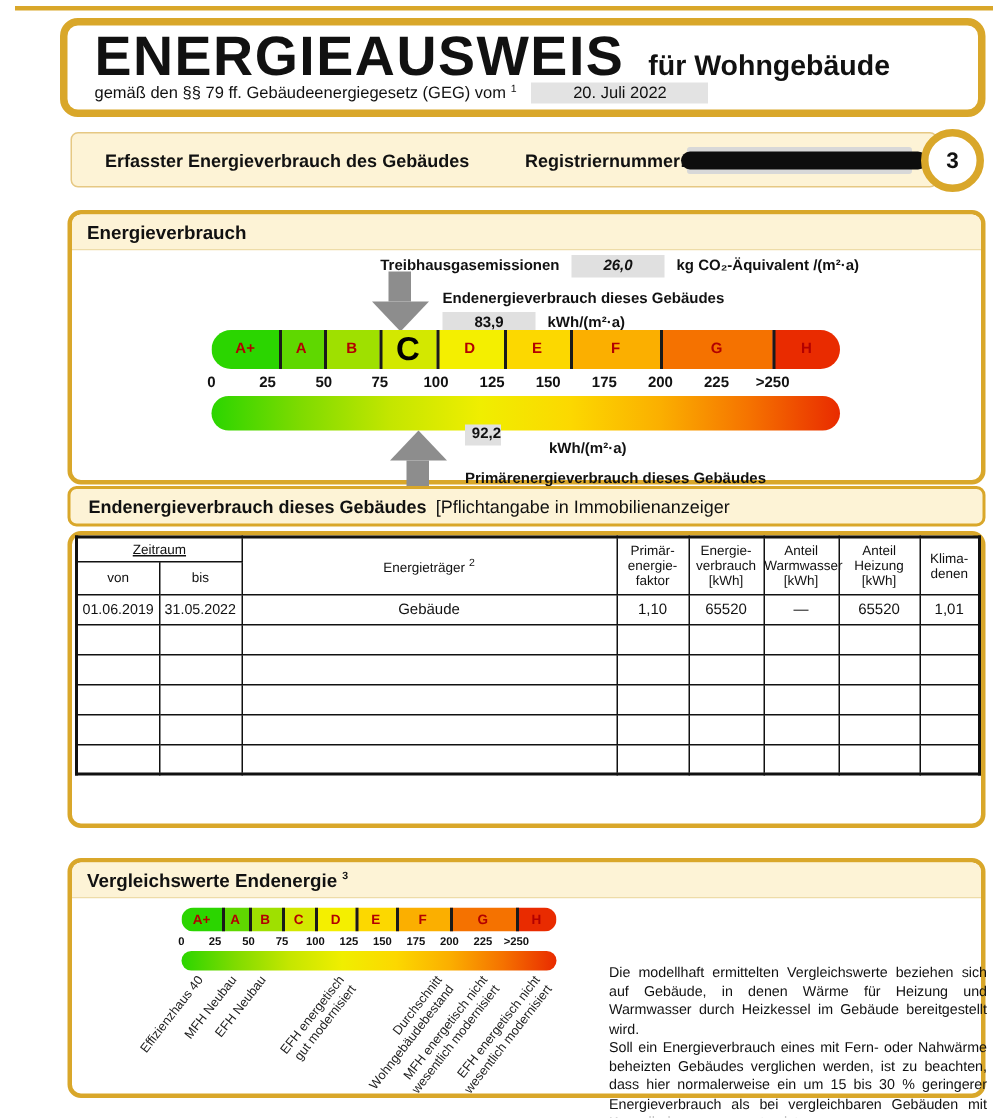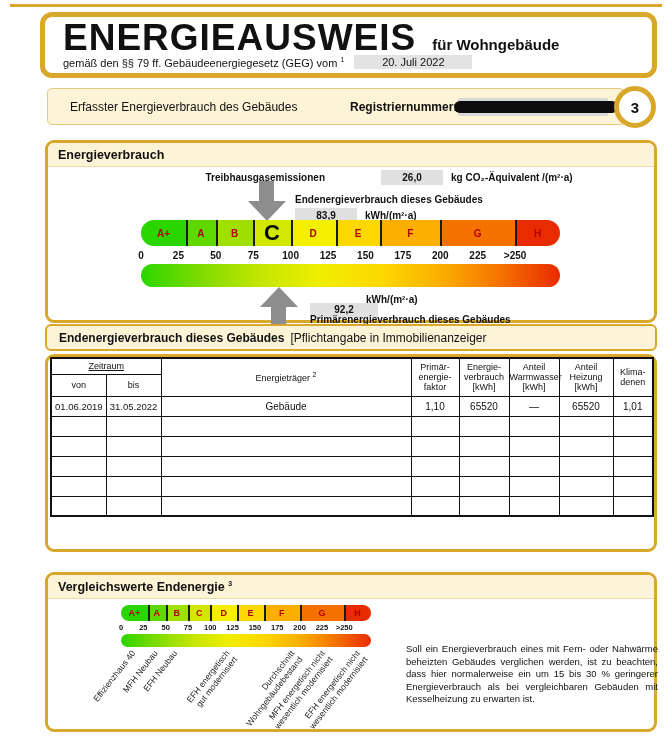--- a/index.html
+++ b/index.html
@@ -9,48 +9,48 @@
   *{box-sizing:border-box;}
   body{margin:0;background:#fff;font-family:"Liberation Sans",sans-serif;color:#111;}
   .page{position:relative;width:671px;height:745px;background:#fff;overflow:hidden;}
   .topline{position:absolute;left:10px;top:4px;width:652px;height:3px;background:var(--gold);}
 
   
   .header-box{position:absolute;left:40px;top:12px;width:617px;height:66px;border:5px solid var(--gold);
     border-radius:12px;padding:2px 0 0 18px;background:#fff;}
   .title-row{display:flex;align-items:baseline;gap:16px;}
   .doc-title{font-size:37px;font-weight:bold;letter-spacing:1px;line-height:1.05;}
-  .doc-subtitle{font-size:15px;font-weight:bold;}
+  .doc-subtitle{font-size:19px;font-weight:bold;}
   .law-row{display:flex;align-items:center;gap:10px;font-size:11px;margin-top:-3px;}
   .date-box{display:inline-block;width:118px;text-align:center;background:#e3e3e3;padding:1px 0;}
   sup{font-size:7px;}
 
   
   .reg-bar{position:absolute;left:47px;top:88px;width:578px;height:37px;background:var(--cream);
     border:1px solid #e6c883;border-radius:5px;}
-  .reg-title{position:absolute;left:22px;top:11px;font-weight:normal;font-size:12px;}
+  .reg-title{position:absolute;left:22px;top:11px;font-weight:bold;font-size:12px;}
   .reg-label{position:absolute;left:302px;top:11px;font-weight:bold;font-size:12px;}
   .reg-box{position:absolute;left:410px;top:9px;width:150px;height:18px;background:#d8d8d8;border-radius:2px;}
   .redaction{position:absolute;left:-4px;top:3px;width:164px;height:12px;background:#0d0d0d;border-radius:6px;}
   .page-badge{position:absolute;left:614px;top:86px;width:42px;height:42px;border:5px solid var(--gold);
     border-radius:50%;background:#fff;display:flex;align-items:center;justify-content:center;
     font-weight:bold;font-size:15px;z-index:3;}
 
   
   .panel{position:absolute;left:45px;width:612px;border:3px solid var(--gold);border-radius:9px;background:#fff;}
   .panel-header{background:var(--cream);border-bottom:1px solid #eedca8;border-radius:6px 6px 0 0;
     font-weight:bold;font-size:12.5px;padding:5px 0 4px 10px;}
   .panel-body{position:relative;}
 
   .p-consume{top:140px;height:183px;}
   .slabel{position:absolute;font-size:10px;font-weight:bold;white-space:nowrap;}
   .gbox{position:absolute;background:var(--gbox);text-align:center;font-size:10px;font-weight:bold;
     height:15px;line-height:15px;}
-  .ghg-label{left:0;top:5px;width:277px;text-align:right;}
-  .ghg-box{left:333px;top:3px;width:62px;}
+  .ghg-label{left:0;top:5px;width:325px;text-align:right;}
+  .ghg-box{left:333px;top:3px;width:62px;font-style:italic;}
   .ghg-unit{left:403px;top:5px;}
   .arrow-down{position:absolute;width:38px;top:14px;}
   .ad-stem{width:15px;height:20px;background:var(--arrow);margin:0 auto;}
   .ad-head{width:0;height:0;border-left:19px solid transparent;border-right:19px solid transparent;
     border-top:20px solid var(--arrow);}
   .fin-label{left:247px;top:27px;}
   .fin-box{left:247px;top:41px;width:62px;}
   .fin-unit{left:317px;top:43px;}
   .bands{position:absolute;display:flex;overflow:hidden;}
   .band{height:100%;}
@@ -65,21 +65,21 @@
   .tick{position:absolute;transform:translateX(-50%);font-weight:bold;white-space:nowrap;}
   .main-bands,.main-letters{left:93px;top:53px;width:419px;height:26px;}
   .main-bands{border-radius:13px;}
   .main-ticks{left:93px;top:83px;width:419px;height:12px;font-size:10px;}
   .grad-bar{position:absolute;}
   .main-grad{left:93px;top:97px;width:419px;height:23px;border-radius:12px;}
   .arrow-up{position:absolute;width:38px;top:120px;}
   .au-head{width:0;height:0;border-left:19px solid transparent;border-right:19px solid transparent;
     border-bottom:20px solid var(--arrow);}
   .au-stem{width:15px;height:21px;background:var(--arrow);margin:0 auto;}
-  .pri-box{left:262px;top:136px;width:68px;height:14px;line-height:14px;}
+  .pri-box{left:262px;top:116px;width:24px;height:14px;line-height:14px;text-align:right;}
   .pri-unit{left:318px;top:127px;}
   .pri-label{left:262px;top:147px;}
 
   
   .endbar{position:absolute;left:45px;top:324px;width:612px;height:27px;background:var(--cream);
     border:2px solid var(--gold);border-radius:6px;display:flex;align-items:center;padding-left:12px;}
   .eb-bold{font-weight:bold;font-size:12px;}
   .eb-note{font-size:12px;margin-left:6px;}
   .eb-value{position:absolute;left:390px;top:2px;bottom:2px;width:170px;background:var(--gbox);
     text-align:right;padding-right:8px;font-size:11px;line-height:19px;}
@@ -356,17 +356,18 @@
           <div class="rot-label" style="right: 429.4px;">EFH energetisch
 gut modernisiert</div>
           <div class="rot-label" style="right: 364.3px;">Durchschnitt
 Wohngebäudebestand</div>
           <div class="rot-label" style="right: 333.9px;">MFH energetisch nicht
 wesentlich modernisiert</div>
           <div class="rot-label" style="right: 299.1px;">EFH energetisch nicht
 wesentlich modernisiert</div>
         </div>
       <div class="cmp-text">
+        <p class="cmp-p">Die modellhaft ermittelten Vergleichswerte beziehen sich auf Gebäude, in denen Wärme für Heizung und Warmwasser durch Heizkessel im Gebäude bereitgestellt wird.</p>
         <p class="cmp-p">Soll ein Energieverbrauch eines mit Fern- oder Nahwärme beheizten Gebäudes verglichen werden, ist zu beachten, dass hier normalerweise ein um 15 bis 30 % geringerer Energieverbrauch als bei vergleichbaren Gebäuden mit Kesselheizung zu erwarten ist.</p>
       </div>
     </div>
   </div>
 </div>
 
 </body></html>

